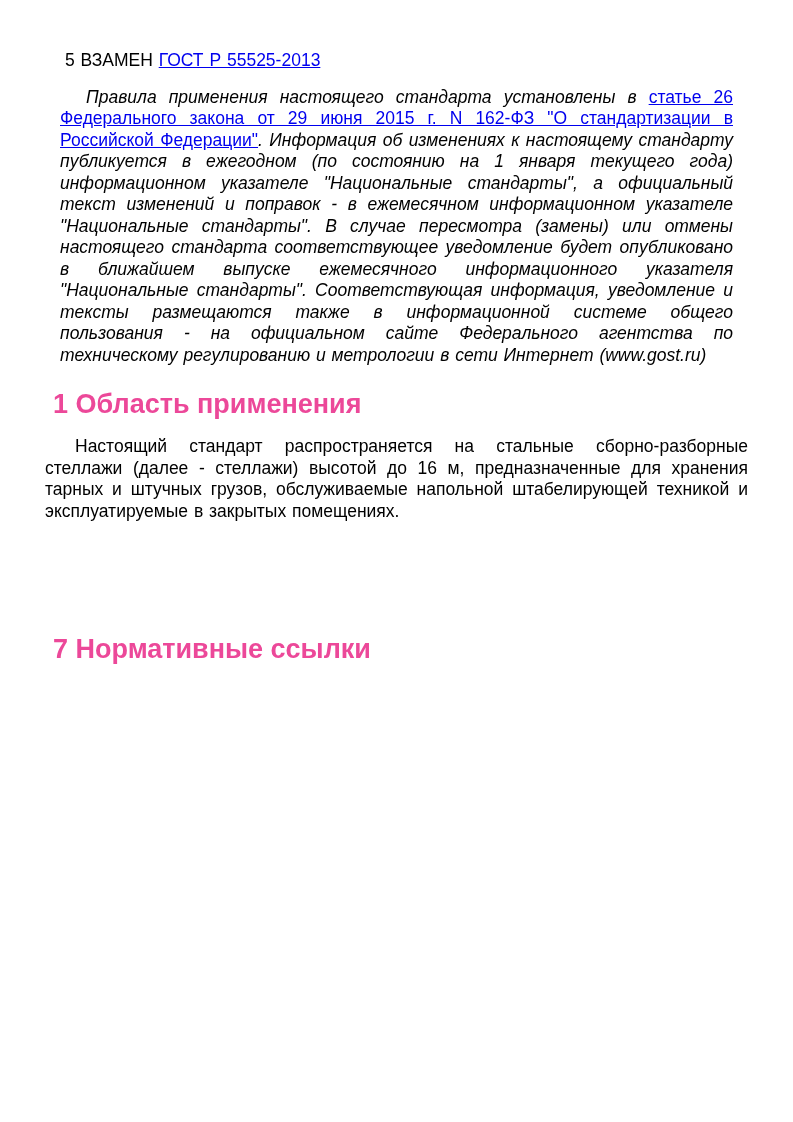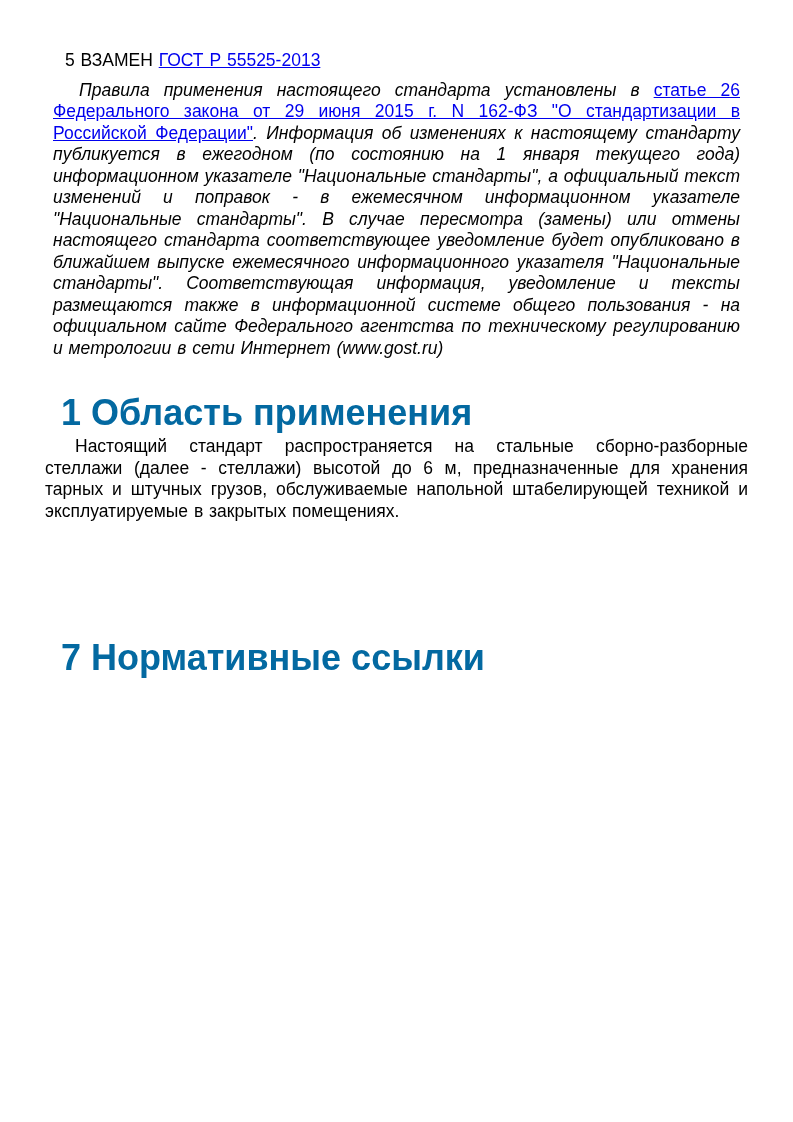--- a/index.html
+++ b/index.html
@@ -28,39 +28,39 @@
     line-height: 21.5px;
     text-align: justify;
     word-spacing: 1px;
   }
   .vzamen-line {
     margin: 0;
     text-indent: 20px;
     font-style: normal;
   }
   .rules-para {
-    margin: 8px;
+    margin: 15px;
     text-indent: 26px;
     font-style: italic;
   }
   .rules-para a { font-style: normal; }
   a.doc-link {
     color: #0000ee;
     text-decoration: underline;
     cursor: pointer;
   }
   .doc-heading {
     position: absolute;
     left: 45px;
     width: 703px;
-    margin: 16px;
-    font-size: 36px;
+    margin: 8px;
+    font-size: 27px;
     line-height: 31px;
     font-weight: bold;
-    color: #0369a1;
+    color: #ec4899;
     text-align: left;
   }
   .heading-1 { top: 381px; }
   .heading-2 { top: 626px; }
   .body-block {
     top: 436px;
     font-size: 17.5px;
     line-height: 21.5px;
     text-align: justify;
     word-spacing: 1px;
@@ -76,18 +76,18 @@
 <div class="page">
 
   <div class="textcol preamble">
     <p class="vzamen-line"><span>5 ВЗАМЕН </span><a class="doc-link">ГОСТ Р 55525-2013</a></p>
     <p class="rules-para"><span>Правила применения настоящего стандарта установлены в </span><a class="doc-link">статье 26 Федерального закона от 29 июня 2015 г. N 162-ФЗ "О стандартизации в Российской Федерации"</a><span>. Информация об изменениях к настоящему стандарту публикуется в ежегодном (по состоянию на 1 января текущего года) информационном указателе "Национальные стандарты", а официальный текст изменений и поправок - в ежемесячном информационном указателе "Национальные стандарты". В случае пересмотра (замены) или отмены настоящего стандарта соответствующее уведомление будет опубликовано в ближайшем выпуске ежемесячного информационного указателя "Национальные стандарты". Соответствующая информация, уведомление и тексты размещаются также в информационной системе общего пользования - на официальном сайте Федерального агентства по техническому регулированию и метрологии в сети Интернет (www.gost.ru)</span></p>
   </div>
 
   <h1 class="doc-heading heading-1">1 Область применения</h1>
 
   <div class="textcol body-block">
-    <p>Настоящий стандарт распространяется на стальные сборно-разборные стеллажи (далее - стеллажи) высотой до 6 м, предназначенные для хранения тарных и штучных грузов, обслуживаемые напольной штабелирующей техникой и эксплуатируемые в закрытых помещениях.</p>
+    <p>Настоящий стандарт распространяется на стальные сборно-разборные стеллажи (далее - стеллажи) высотой до 16 м, предназначенные для хранения тарных и штучных грузов, обслуживаемые напольной штабелирующей техникой и эксплуатируемые в закрытых помещениях.</p>
   </div>
 
   <h1 class="doc-heading heading-2">7 Нормативные ссылки</h1>
 
 </div>
 
 </body></html>

